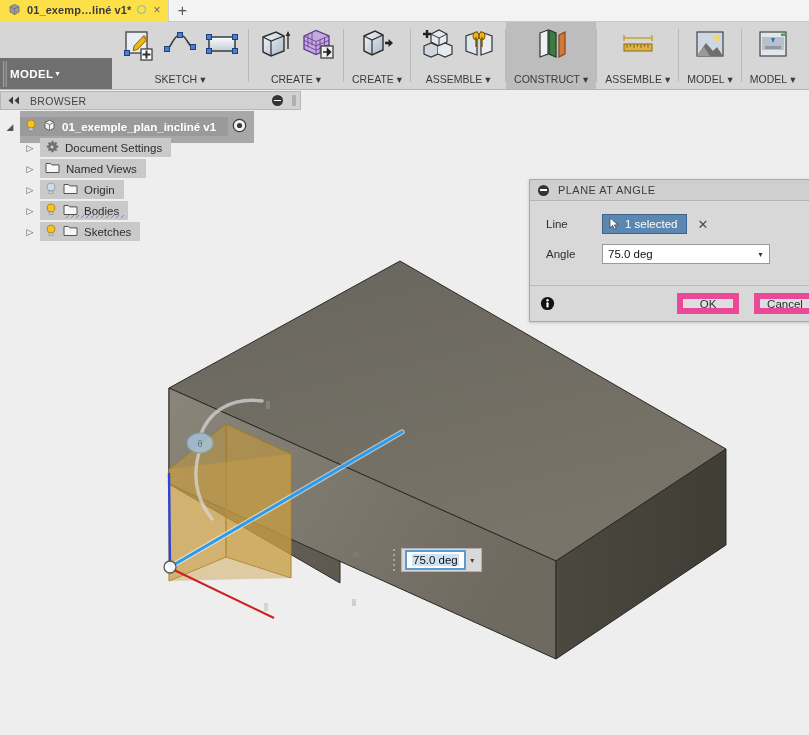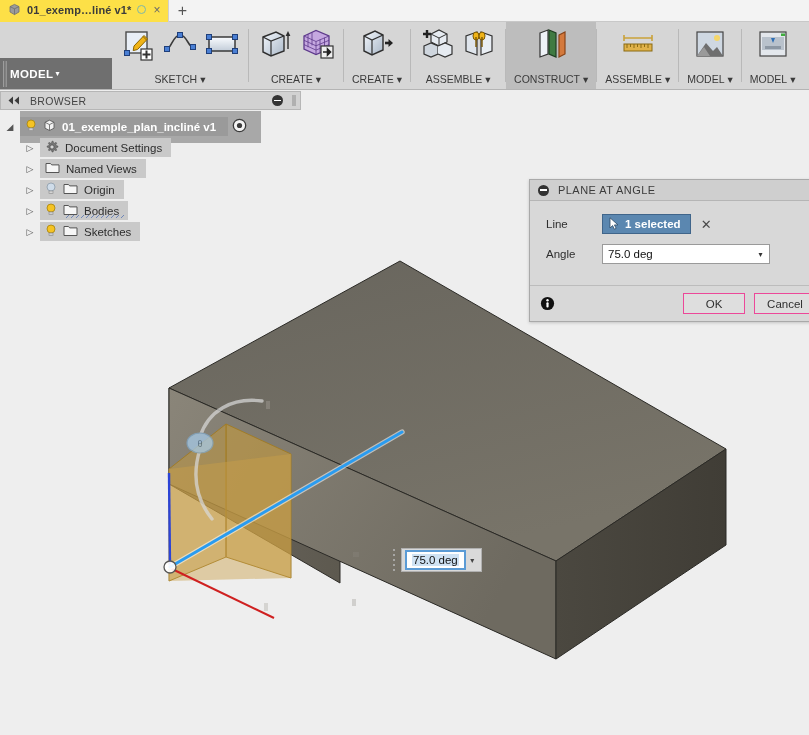--- a/index.html
+++ b/index.html
@@ -90,21 +90,21 @@
   .tree { padding-top: 6px; font-size: 11.5px; color: #2d2d2d; }
   .trow { display: flex; align-items: center; height: 21px; }
   .arrow { width: 20px; text-align: center; color: #555; font-size: 9px; }
   .pill {
     display: inline-flex; align-items: center; gap: 6px;
     background: #c9c9c9; height: 19px; padding: 0 9px 0 5px;
   }
   .pill.root {
     background: #9a9a9a; color: #fff; font-weight: bold; padding-right: 12px;
   }
-  .root-wrap { display:flex; align-items:center; background:#a8a8a8; height:32px; padding-right:14px;}
+  .root-wrap { display:flex; align-items:center; background:#a8a8a8; height:32px; padding-right:7px;}
   .pill.uline { text-decoration: none; position: relative; }
   .squiggle { position:absolute; left:26px; right:6px; bottom:1px; height:4px; }
   .lbl { white-space: nowrap; }
 
   
   .canvas {
     position: absolute; left: 0; top: 91px; width: 809px; height: 644px;
     background: #eeeeee; z-index: 0;
   }
   .browser { z-index: 3; }
@@ -138,44 +138,44 @@
     height: 21px; background: #cfcfcf; border-bottom: 1px solid #b5b5b5;
     display: flex; align-items: center; gap: 9px; padding-left: 8px;
     font-size: 11px; color: #3b3b3b; letter-spacing: .45px;
   }
   .dlg-body { padding: 10px 10px 0 16px; height: 84px; }
   .frow { display: flex; align-items: center; height: 26px; margin-bottom: 4px; }
   .flabel { width: 56px; font-size: 11.5px; color: #2e2e2e; }
   .selbtn {
     display: inline-flex; align-items: center; gap: 5px;
     background: #5b87b0; border: 1px solid #40658a; color: #fff;
-    height: 20px; padding: 0 9px 0 6px; font-size: 11.5px; font-weight: bold;
+    height: 20px; padding: 0 9px 0 6px; font-size: 11.5px;
   }
   .xbtn { margin-left: 10px; font-size: 13px; color: #4a4a4a; }
   .ninput {
     position: relative; width: 168px; height: 20px; background: #fff;
     border: 1px solid #9a9a9a; display: flex; align-items: center;
     padding-left: 5px; font-size: 11.5px; color: #111;
   }
   .ninput .dd {
     position: absolute; right: 0; top: 0; width: 17px; height: 18px;
     display:flex; align-items:center; justify-content:center;
     font-size: 8px; color: #333;
   }
   .dlg-foot {
     height: 36px; border-top: 1px solid #bcbcbc; background: #d8d8d8;
     display: flex; align-items: center; padding: 0 10px;
   }
   .info-ico { width: 15px; height: 15px; }
   .foot-sp { flex: 1; }
   .dbtn {
     min-width: 62px; height: 21px; background: #dedede;
-    border: 1px solid #ec4899; font-size: 11.5px; color: #2f2f2f;
+    border: 6px solid #ec4899; font-size: 11.5px; color: #2f2f2f;
     display: flex; align-items: center; justify-content: center;
-    margin-left: 9px;
+    margin-left: 15px;
   }
 </style>
 </head>
 <body>
 
 <div id="app">
 
   <div class="tabbar">
     <div class="tab">
       <span class="doc-ico">

